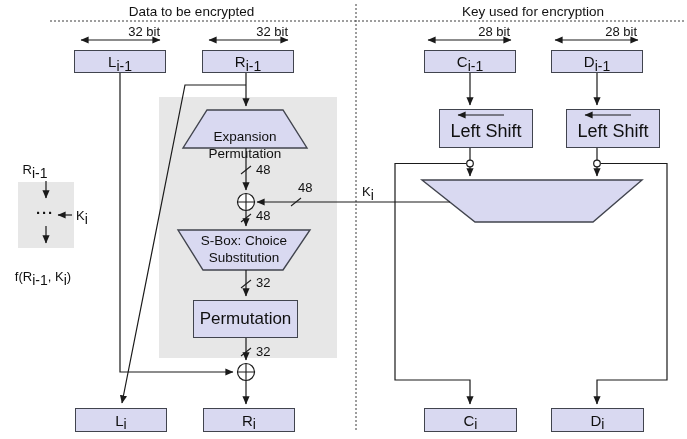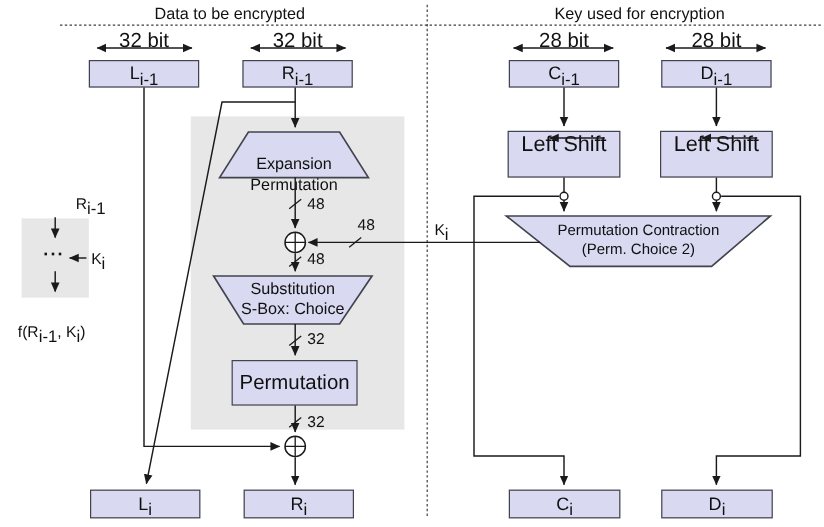--- a/index.html
+++ b/index.html
@@ -12,25 +12,25 @@
   .reg{
     position:absolute;background:#d9d9f1;border:1.4px solid #41444e;
     display:flex;align-items:center;justify-content:center;
     font-size:15px;color:#101010;box-sizing:border-box;
   }
   .reg .sub, .sub{font-size:14px;position:relative;top:4px;}
   .blockbox{
     position:absolute;background:#d9d9f1;border:1.4px solid #41444e;
     box-sizing:border-box;text-align:center;color:#101010;
   }
-  .lshift{font-size:18px;display:flex;justify-content:center;padding-bottom:5px;}
+  .lshift{font-size:18px;display:flex;align-items:flex-end;justify-content:center;padding-bottom:5px;margin-left:16px;}
   .permbox{font-size:17px;display:flex;align-items:center;justify-content:center;}
   .lbl{position:absolute;color:#111;white-space:nowrap;}
   .hdr{font-size:13.5px;text-align:center;}
-  .bit{font-size:17px;text-align:center;}
+  .bit{font-size:13px;text-align:right;}
   .num{font-size:13px;}
   .trap-lbl{position:absolute;text-align:center;font-size:13.5px;line-height:17px;color:#101010;}
   .pc-lbl{font-size:12.5px;line-height:16px;}
   svg{position:absolute;left:0;top:0;}
   .dots{font-weight:bold;font-size:15px;letter-spacing:1px;text-align:center;}
 </style>
 </head>
 <body>
 
 <div id="app">
@@ -153,39 +153,35 @@
   <div class="lbl bit" style="left:80px;top:24px;width:80px;">32 bit</div>
   <div class="lbl bit" style="left:208px;top:24px;width:80px;">32 bit</div>
   <div class="lbl bit" style="left:430px;top:24px;width:80px;">28 bit</div>
   <div class="lbl bit" style="left:557px;top:24px;width:80px;">28 bit</div>
 
   <div class="trap-lbl" style="left:183px;top:112px;width:124px;margin-top:16px;">
     <div>Expansion</div>
     <div>Permutation</div>
   </div>
   <div class="trap-lbl" style="left:178px;top:232px;width:132px;">
+    <div>S-Box: Choice</div>
     <div>Substitution</div>
-    <div>S-Box: Choice</div>
-  </div>
-  <div class="trap-lbl pc-lbl" style="left:422px;top:184px;width:220px;">
-    <div>Permutation Contraction</div>
-    <div>(Perm. Choice 2)</div>
   </div>
 
   <div class="lbl num" style="left:256px;top:162px;">48</div>
   <div class="lbl num" style="left:298px;top:180px;">48</div>
   <div class="lbl num" style="left:256px;top:208px;">48</div>
   <div class="lbl num" style="left:256px;top:275px;">32</div>
   <div class="lbl num" style="left:256px;top:344px;">32</div>
 
   <div class="lbl num" style="left:362px;top:183px;">
     <span>K</span><span class="sub">i</span>
   </div>
 
-  <div class="lbl num" style="left:30px;top:161px;width:58px;text-align:right;">
+  <div class="lbl num" style="left:6px;top:161px;width:58px;text-align:center;">
     <span>R</span><span class="sub">i-1</span>
   </div>
   <div class="lbl dots" style="left:29px;top:204px;width:32px;">···</div>
   <div class="lbl num" style="left:76px;top:207px;">
     <span>K</span><span class="sub">i</span>
   </div>
   <div class="lbl num" style="left:8px;top:268px;width:70px;text-align:center;">
     <span>f(R</span><span class="sub">i-1</span><span>, K</span><span class="sub">i</span><span>)</span>
   </div>
 

